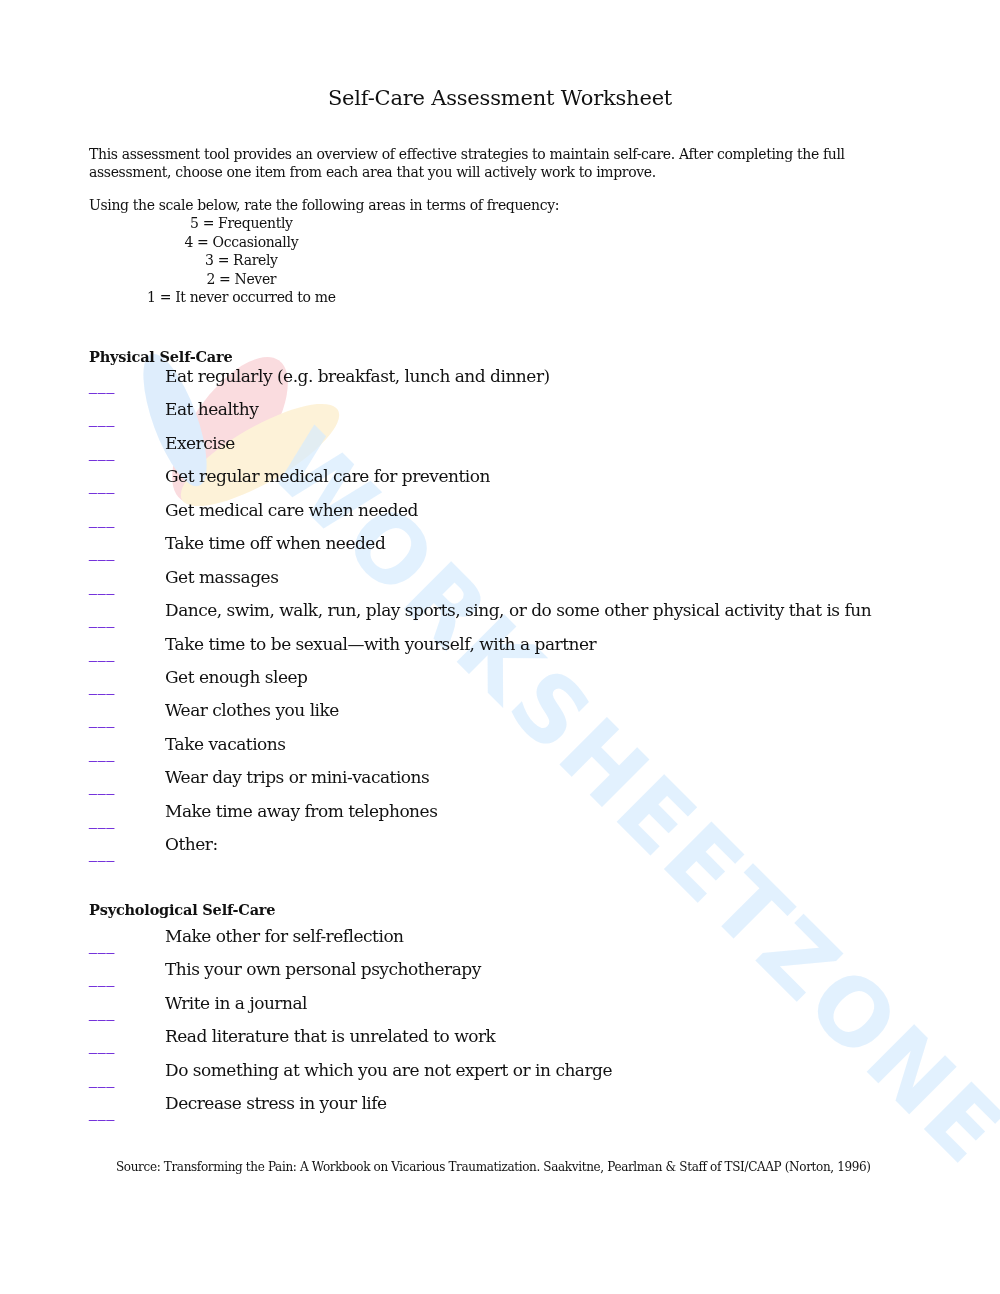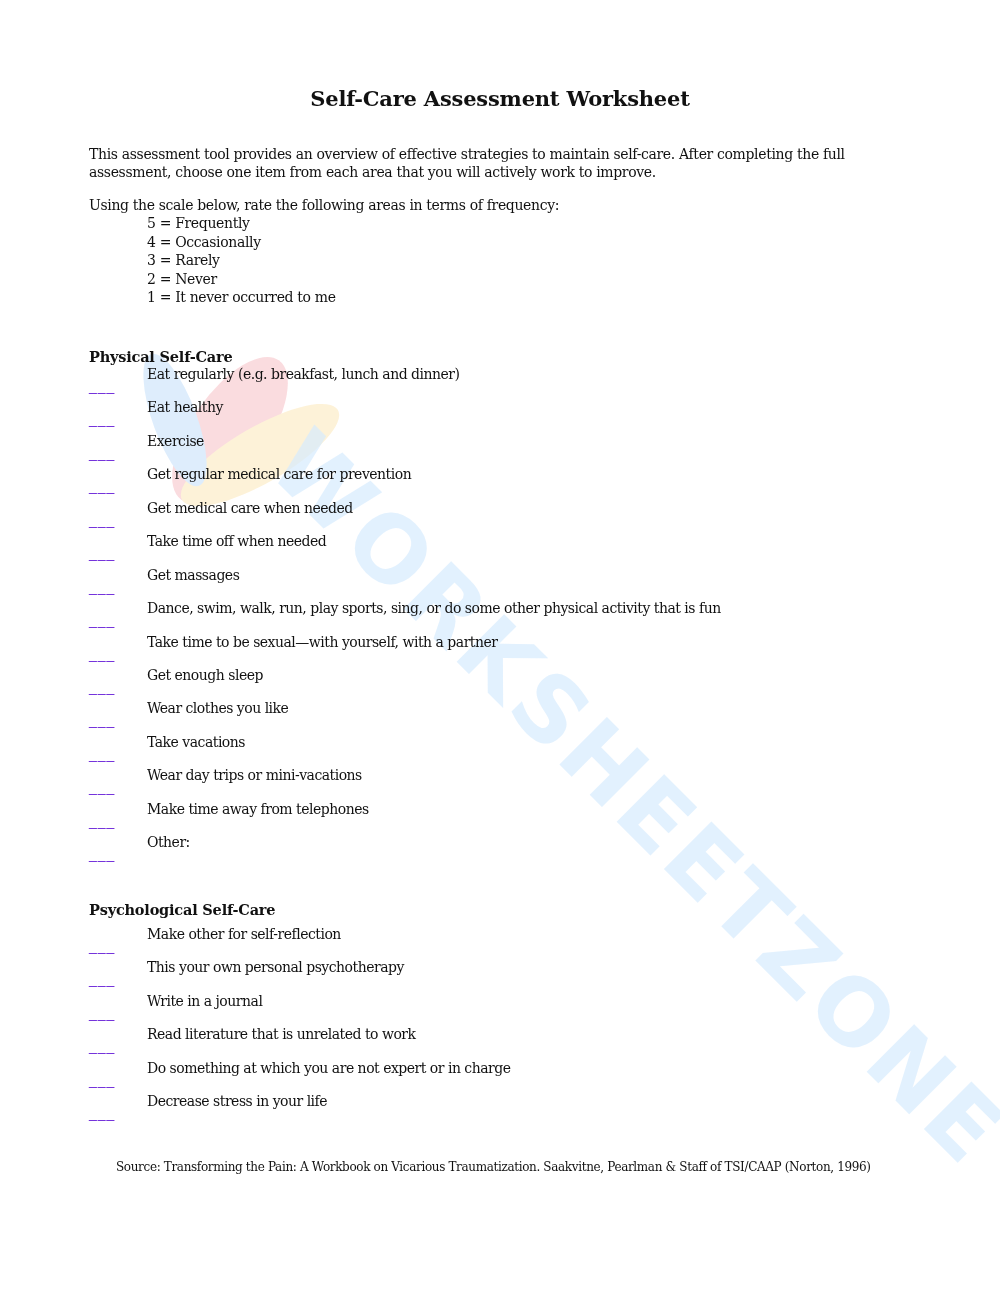--- a/index.html
+++ b/index.html
@@ -4,42 +4,42 @@
   <style>
     html, body { margin: 0; padding: 0; background: #ffffff; }
     body {
       width: 1000px; height: 1294px; position: relative; overflow: hidden;
       font-family: "DejaVu Serif", "Liberation Serif", serif; color: #111;
     }
     .watermark { position: absolute; left: 0; top: 0; width: 1000px; height: 1294px; pointer-events: none; z-index: 0; }
     .page { position: relative; z-index: 1; }
     .title {
       position: absolute; left: 0; width: 1000px; top: 86px; text-align: center;
-      font-size: 21px; font-weight: bold; letter-spacing: -0.2px;
+      font-size: 21px; font-weight: normal; letter-spacing: -0.2px;
     }
     .intro {
       position: absolute; left: 89px; top: 145px; width: 830px;
       font-size: 14px; line-height: 18px; letter-spacing: -0.35px;
     }
     .scale-intro {
       position: absolute; left: 89px; top: 196px; font-size: 14px; line-height: 18px; letter-spacing: -0.35px;
     }
     .scale-list { position: absolute; left: 147px; top: 214px; margin: 0; padding: 0; list-style: none; }
-    .scale-list li { font-size: 14px; line-height: 18.5px; letter-spacing: -0.35px; }
+    .scale-list li { font-size: 14px; line-height: 18.5px; letter-spacing: -0.35px; text-align: center; }
     .section-heading {
       position: absolute; left: 89px; font-size: 14.5px; font-weight: bold; letter-spacing: -0.2px; margin-top: 19px;
     }
     .items { position: absolute; left: 89px; margin: 0; padding: 0; list-style: none; }
     .items li { height: 33.45px; position: relative; }
     .blank {
       position: absolute; left: 0; top: 12px; font-size: 14px; color: #6d28d9; letter-spacing: 1px;
       font-family: Liberation Sans, sans-serif;
     }
     .item-text {
-      position: absolute; left: 58px; top: 0; font-size: 14px; letter-spacing: -0.5px; white-space: nowrap;
+      position: absolute; left: 76px; top: 0; font-size: 17px; letter-spacing: -0.5px; white-space: nowrap;
     }
     .source {
       position: absolute; left: 89px; top: 1160px; font-size: 12px; letter-spacing: -0.35px; margin-left: 27px;
     }
   </style>
 </head>
 <body>
 
 <svg class="watermark" viewBox="0 0 1000 1294" xmlns="http://www.w3.org/2000/svg">
   <g opacity="0.85">

